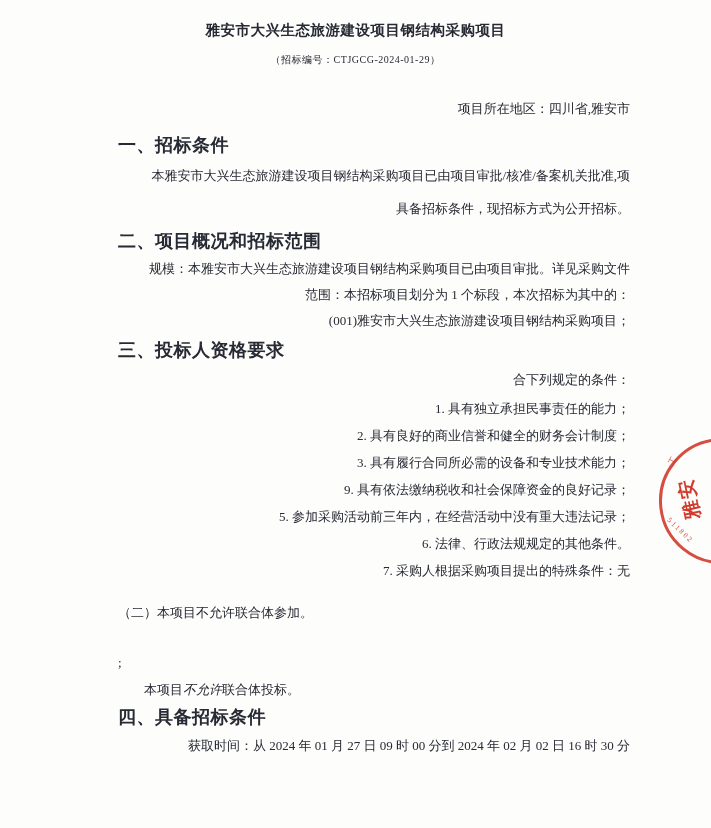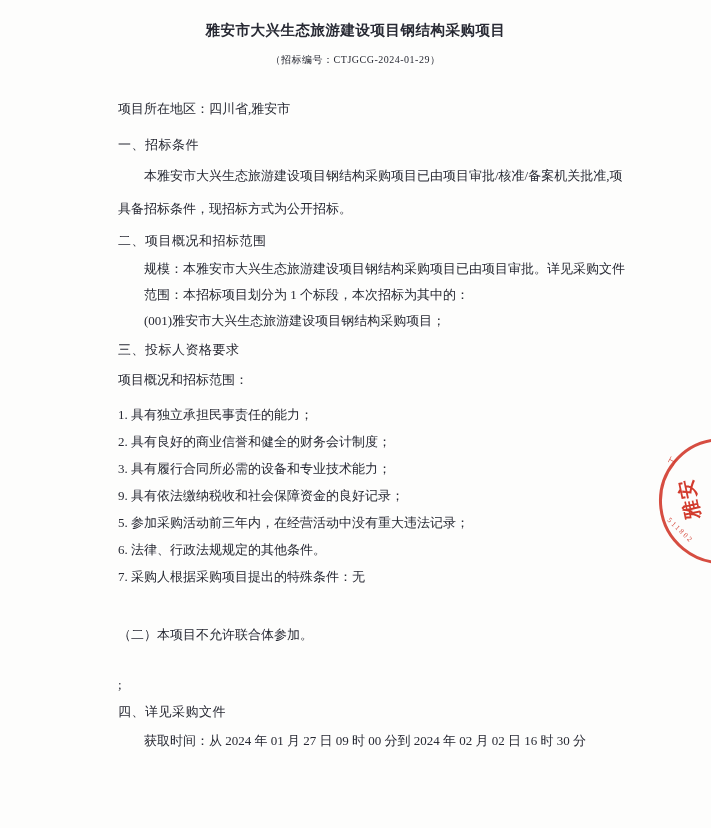--- a/index.html
+++ b/index.html
@@ -17,39 +17,39 @@
   .doc-header { padding-top:21px; text-align:center; }
   .doc-title {
     font-size:14.5px; font-weight:bold; letter-spacing:0.5px;
   }
   .doc-subtitle {
     margin-top:13px; font-size:10px; letter-spacing:0.5px;
   }
   .body-col {
     position:absolute; left:118px; top:96px; width:512px;
   }
-  .line { white-space:nowrap; line-height:26px; }
+  .line { white-space:nowrap; line-height:26px;text-align:right; }
   .indent { padding-left:26px; }
   .heading {
-    font-size:13px; font-weight:normal; letter-spacing:0.5px;
+    font-size:18px; font-weight:bold; letter-spacing:0.5px;
     line-height:26px;
   }
   .location-line { line-height:26px; margin-bottom:10px; }
   .h1 { margin-top:5px; }
   .para1 .line { line-height:33px; }
   .para1 { margin-top:1px; }
   .h2 { margin-top:3px; }
   .s2-lines { margin-top:2px; }
   .s2-lines .line { line-height:26px; }
   .h3 { margin-top:3px; }
   .s3-intro { margin-top:3px; }
   .s3-intro .line { line-height:27px; }
-  .s3-items { margin-top:8px; }
+  .s3-items { margin-top:2px; }
   .s3-items .line { line-height:27px; }
-  .part2-line { margin-top:31px; line-height:27px; white-space:nowrap; }
+  .part2-line { margin-top:15px; line-height:27px; white-space:nowrap; }
   .stray-semicolon { margin-top:23px; line-height:27px; }
   .no-jv-line { line-height:27px; white-space:nowrap; }
   .no-jv-line .it { font-style:italic; }
   .h4 { margin-top:1px; }
   .s4-line { margin-top:3px; }
 
   
   .seal {
     position:absolute; left:659px; top:438px;
     width:126px; height:126px;
@@ -104,38 +104,39 @@
 
     <div class="heading h2">二、项目概况和招标范围</div>
     <div class="s2-lines">
       <div class="line indent">规模：本雅安市大兴生态旅游建设项目钢结构采购项目已由项目审批。详见采购文件</div>
       <div class="line indent">范围：本招标项目划分为 1 个标段，本次招标为其中的：</div>
       <div class="line indent">(001)雅安市大兴生态旅游建设项目钢结构采购项目；</div>
     </div>
 
     <div class="heading h3">三、投标人资格要求</div>
     <div class="s3-intro">
-      <div class="line">项目概况和招标范围：</div>
+      <div class="line">合下列规定的条件：</div>
     </div>
     <div class="s3-items">
       <div class="line">1. 具有独立承担民事责任的能力；</div>
       <div class="line">2. 具有良好的商业信誉和健全的财务会计制度；</div>
       <div class="line">3. 具有履行合同所必需的设备和专业技术能力；</div>
       <div class="line">9. 具有依法缴纳税收和社会保障资金的良好记录；</div>
       <div class="line">5. 参加采购活动前三年内，在经营活动中没有重大违法记录；</div>
       <div class="line">6. 法律、行政法规规定的其他条件。</div>
       <div class="line">7. 采购人根据采购项目提出的特殊条件：无</div>
     </div>
 
     <div class="part2-line">（二）本项目不允许联合体参加。</div>
 
     <div class="stray-semicolon">;</div>
 
+    <div class="no-jv-line indent"><span>本项目</span><span class="it">不允许</span><span>联合体投标。</span></div>
 
-    <div class="heading h4">四、详见采购文件</div>
+    <div class="heading h4">四、具备招标条件</div>
     <div class="line indent s4-line">获取时间：从 2024 年 01 月 27 日  09 时 00 分到 2024 年 02 月 02 日  16 时 30 分</div>
 
   </div>
 
   <div class="seal">
     <div class="seal-ring"></div>
     <div class="seal-chars">雅安</div>
     <div class="seal-code">511802</div>
     <div class="seal-arc-text">工</div>
   </div>

